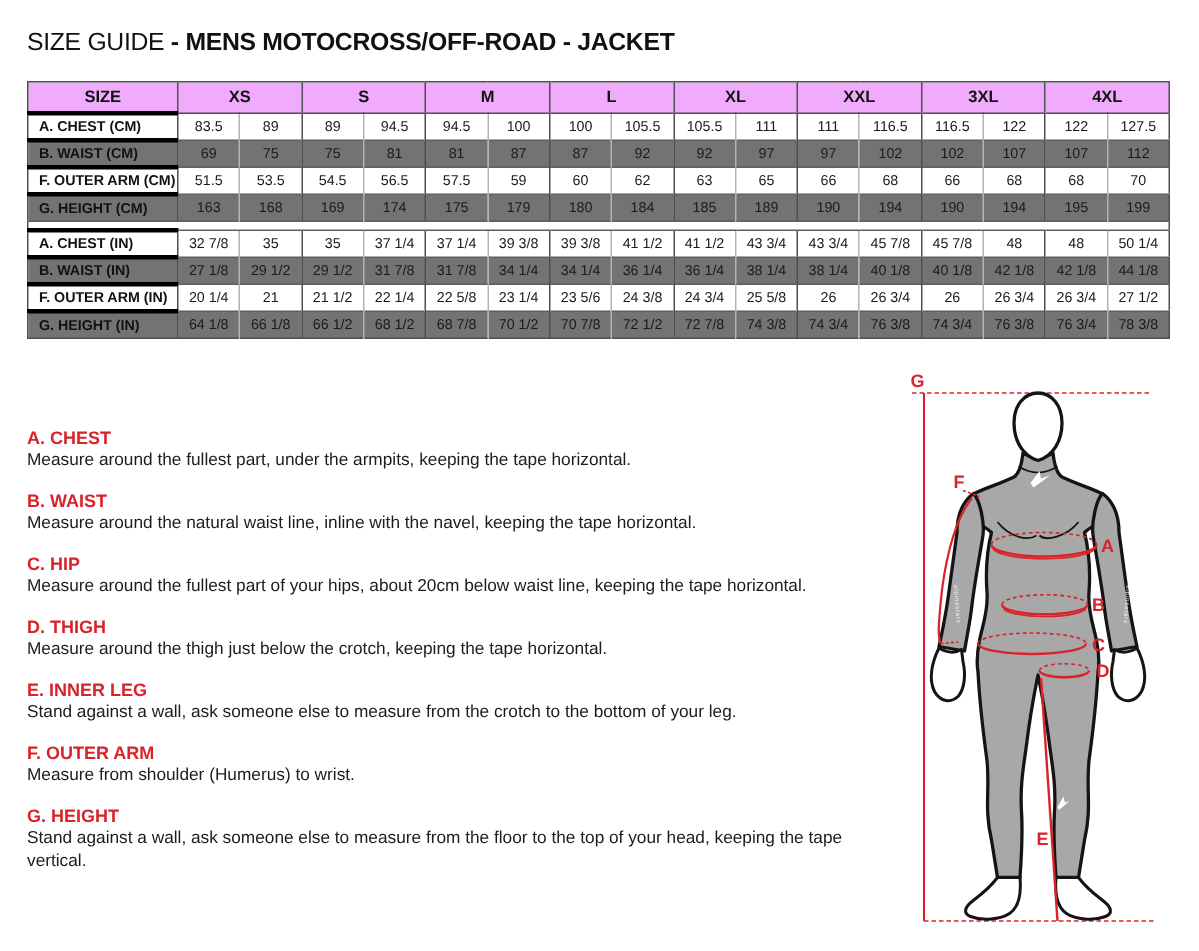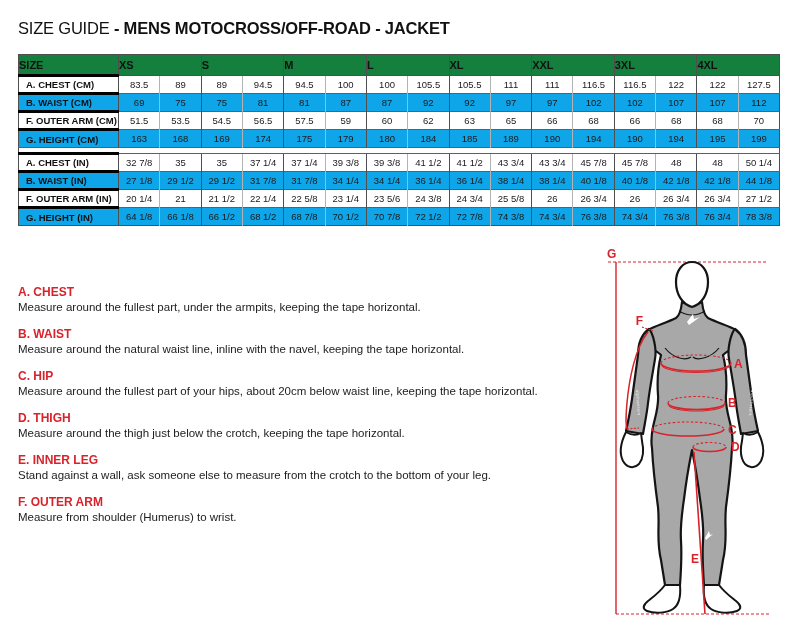--- a/index.html
+++ b/index.html
@@ -14,36 +14,36 @@
   .t-bold { font-weight:700; }
 
   
   table.size-table {
     position:absolute; left:18px; top:54px; width:762px;
     border-collapse:collapse; table-layout:fixed;
     border:1px solid #4f4f4f;
   }
   .size-table col.c-label { width:100px; }
   .size-table thead th {
-    height:21px; background:#15803d; font-size:11px; font-weight:700;
+    height:21px; background:#f0abfc; font-size:11px; font-weight:700;
     border-bottom:1px solid #4f4f4f; border-left:1px solid #4f4f4f;
-    text-align:left; color:#111;
+    text-align:center; color:#111;
   }
   .size-table thead th.corner { border-left:none; }
   .size-table tbody th.rowlabel {
     text-align:left; padding-left:7px; font-size:9.5px; font-weight:700;
     border-top:3px solid #000000; height:18px; color:#111; white-space:nowrap;
   }
   .size-table tbody td {
     font-size:9.5px; font-weight:400; text-align:center; height:18px;
     border-top:1px solid #5f5f5f; color:#1a1a1a; white-space:nowrap;
   }
   .size-table .grp { border-left:1px solid #4f4f4f; }
   .size-table .sub { border-left:1px solid #b3b3b3; }
-  .size-table tr.shade { background:#0ea5e9;margin-top:40px; }
+  .size-table tr.shade { background:#737373;margin-top:40px; }
   .size-table td.spacer { height:6px; background:#ffffff; border-left:none; border-top:1px solid #5f5f5f; }
 
   
   .htm-heading { position:absolute; left:18px; top:258px; font-size:15px; font-weight:700; color:#111; }
   .sections { position:absolute; left:18px; top:285px; width:575px; }
   .measure-section { margin-bottom:12px; }
   .measure-label { font-size:12px; font-weight:700; line-height:15px; }
   .measure-text { font-size:11.5px; line-height:15px; color:#1c1c1c; }
 
   
@@ -267,20 +267,24 @@
         <div class="measure-text">Measure around the thigh just below the crotch, keeping the tape horizontal.</div>
       </div>
       <div class="measure-section">
         <div class="measure-label" style="color: rgb(216, 35, 43);">E. INNER LEG</div>
         <div class="measure-text">Stand against a wall, ask someone else to measure from the crotch to the bottom of your leg.</div>
       </div>
       <div class="measure-section">
         <div class="measure-label" style="color: rgb(216, 35, 43);">F. OUTER ARM</div>
         <div class="measure-text">Measure from shoulder (Humerus) to wrist.</div>
       </div>
+      <div class="measure-section">
+        <div class="measure-label" style="color: rgb(216, 35, 43);">G. HEIGHT</div>
+        <div class="measure-text">Stand against a wall, ask someone else to measure from the floor to the top of your head, keeping the tape vertical.</div>
+      </div>
     </div>
 
   <div class="figure-wrap">
     <svg width="204" height="389" viewBox="0 0 204 389">
 
       <line x1="13" y1="17" x2="172" y2="17" stroke="#d8232b" stroke-width="1.1" stroke-dasharray="3,2"></line>
       <line x1="21" y1="17" x2="21" y2="369" stroke="#d8232b" stroke-width="1.4"></line>
       <line x1="21" y1="369" x2="176" y2="369" stroke="#d8232b" stroke-width="1.1" stroke-dasharray="3,2"></line>
       <text x="12" y="13" font-size="12" font-weight="bold" fill="#d8232b">G</text>
 

